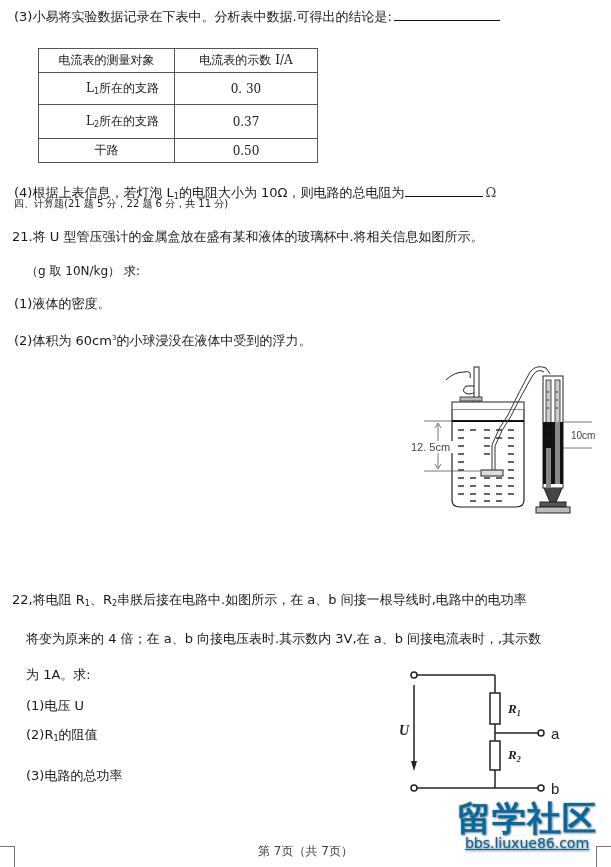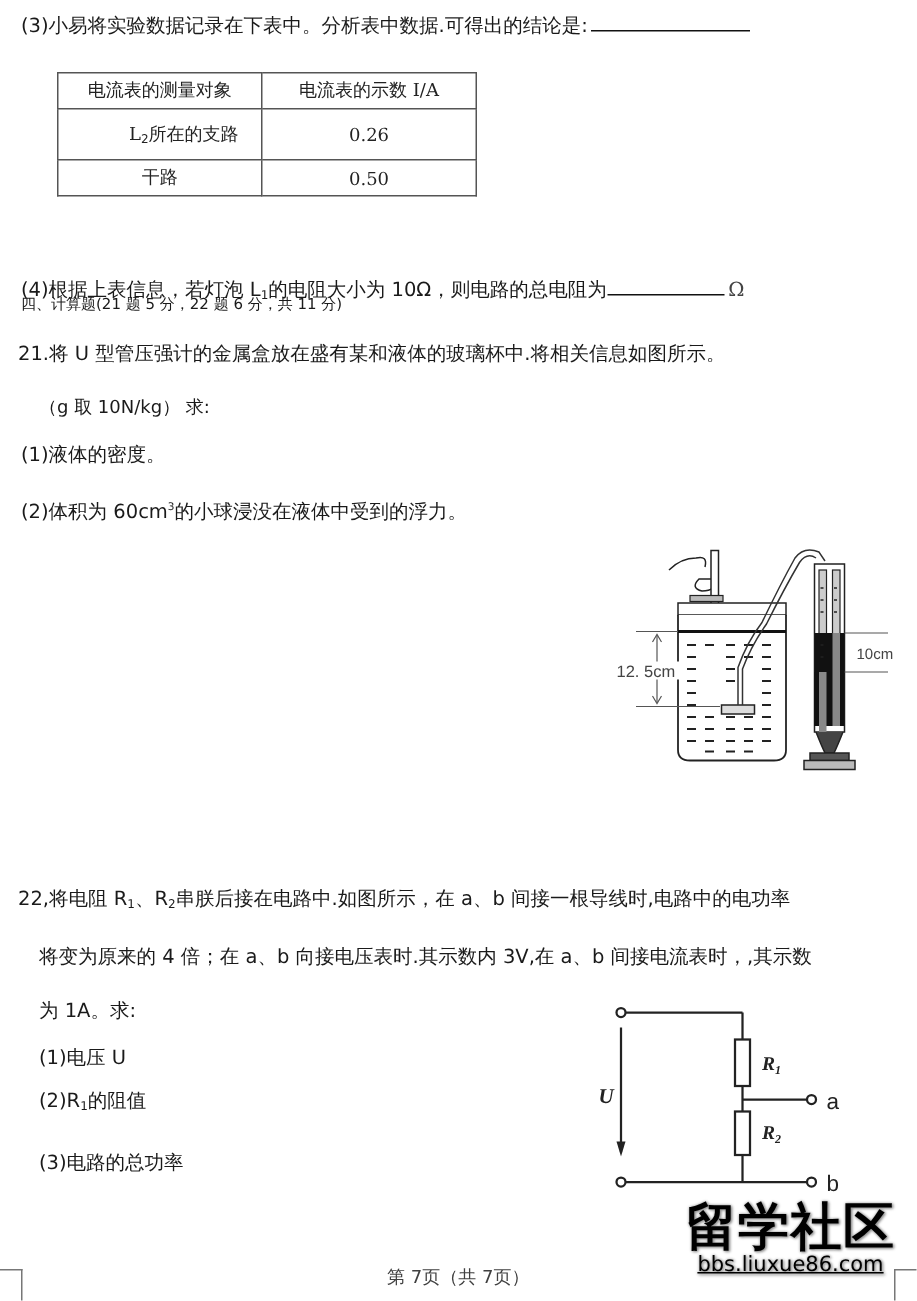--- a/index.html
+++ b/index.html
@@ -38,45 +38,51 @@
     .corner-left {
       position: absolute; left: 0; top: 846px; width: 14px; height: 21px;
       border-top: 1px solid #777; border-right: 1px solid #777;
     }
     .corner-right {
       position: absolute; left: 596px; top: 846px; width: 15px; height: 21px;
       border-top: 1px solid #777; border-left: 1px solid #777;
     }
     .watermark {
       position: absolute; left: 447px; top: 800px; width: 160px;
-      text-align: center; color: #000000;
+      text-align: center; color: #0369a1;
       text-shadow: 0 0 2px #999, 1px 1px 2px #888;
       pointer-events: none;
     }
     .watermark .big { font-size: 34px; font-weight: bold; letter-spacing: 1px; line-height: 36px; }
     .watermark .small { font-size: 14px; line-height: 14px; text-decoration: underline; }
   </style>
 </head>
 <body>
 
 <div class="line" style="top:8px; left:14px;">
   <span>(3)小易将实验数据记录在下表中。分析表中数据.可得出的结论是:</span><span class="blank" style="width:106px; margin-left:2px;"></span>
 </div>
 
 <table class="data">
   <tbody>
       <tr style="height:24px;">
     <td class="c1">电流表的测量对象</td>
     <td class="c2 serif">电流表的示数 I/A</td>
   </tr>
+  <tr style="height:32px;">
+    <td class="c1">
+      <span class="serif">L</span><sub class="s">1</sub><span>所在的支路</span>
+    </td>
+    <td class="c2 serif">0. 30</td>
+  </tr>
   <tr style="height:34px;">
     <td class="c1">
       <span class="serif">L</span><sub class="s">2</sub><span>所在的支路</span>
     </td>
-    <td class="c2 serif">0.26</td>
+    <td class="c2 serif">0.37</td>
   </tr>
   <tr style="height:24px;">
     <td class="c1">
       <span>干路</span>
     </td>
     <td class="c2 serif">0.50</td>
   </tr>
 </tbody>
   </table>
 

